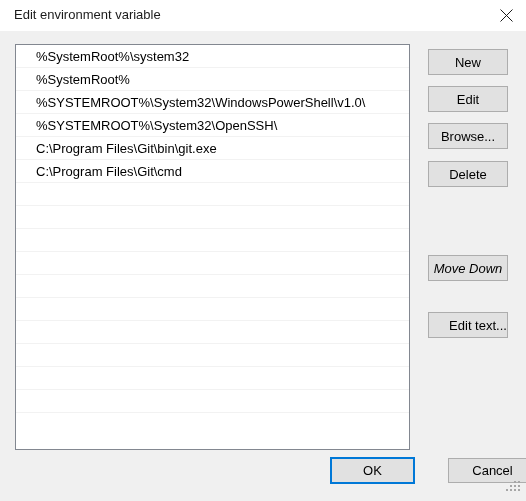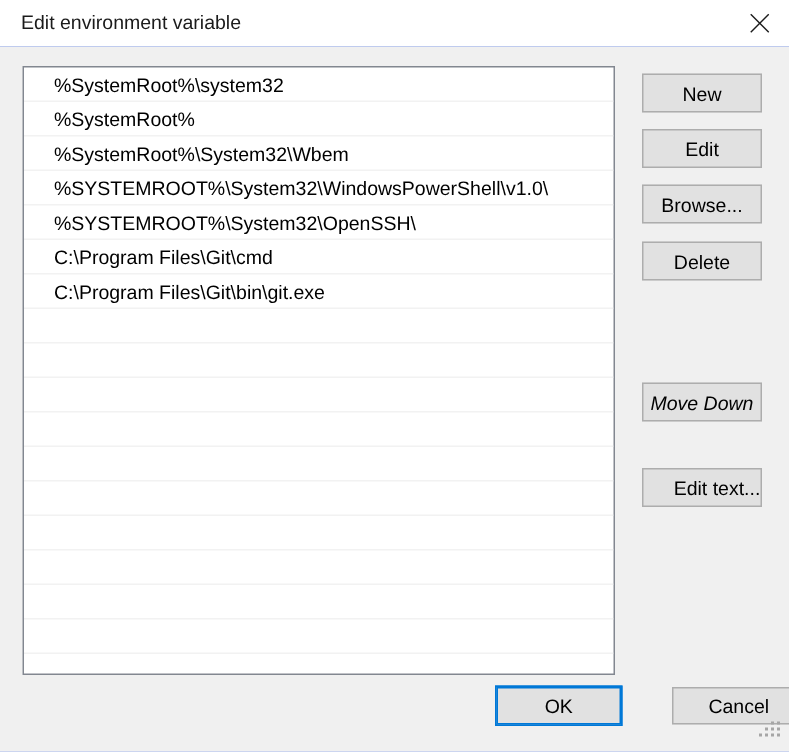--- a/index.html
+++ b/index.html
@@ -10,21 +10,21 @@
     width: 526px;
     height: 501px;
     background: #f0f0f0;
     font-family: "Liberation Sans", sans-serif;
     overflow: hidden;
   }
   #dialog {
     position: relative;
     width: 526px;
     height: 501px;
-    background: #1d4ed8;
+    background: #15803d;
   }
   
   #titlebar {
     position: absolute;
     left: 0;
     top: 0;
     width: 526px;
     height: 31px;
     background: #ffffff;
   }
@@ -151,25 +151,24 @@
         <line x1="12.5" y1="0.5" x2="0.5" y2="12.5" stroke="#1b1b1b" stroke-width="1"></line>
       </svg>
     </div>
   </div>
 
   <div id="content">
 
     <div id="listbox">
         <div class="list-row">%SystemRoot%\system32</div>
         <div class="list-row">%SystemRoot%</div>
-        <div class="list-row">%SystemRoot%\System32\Wbem</div>
         <div class="list-row">%SYSTEMROOT%\System32\WindowsPowerShell\v1.0\</div>
         <div class="list-row">%SYSTEMROOT%\System32\OpenSSH\</div>
+        <div class="list-row">C:\Program Files\Git\bin\git.exe</div>
         <div class="list-row">C:\Program Files\Git\cmd</div>
-        <div class="list-row">C:\Program Files\Git\bin\git.exe</div>
         <div class="list-row empty">&nbsp;</div>
         <div class="list-row empty">&nbsp;</div>
         <div class="list-row empty">&nbsp;</div>
         <div class="list-row empty">&nbsp;</div>
         <div class="list-row empty">&nbsp;</div>
         <div class="list-row empty">&nbsp;</div>
         <div class="list-row empty">&nbsp;</div>
         <div class="list-row empty">&nbsp;</div>
         <div class="list-row empty">&nbsp;</div>
         <div class="list-row empty">&nbsp;</div>

